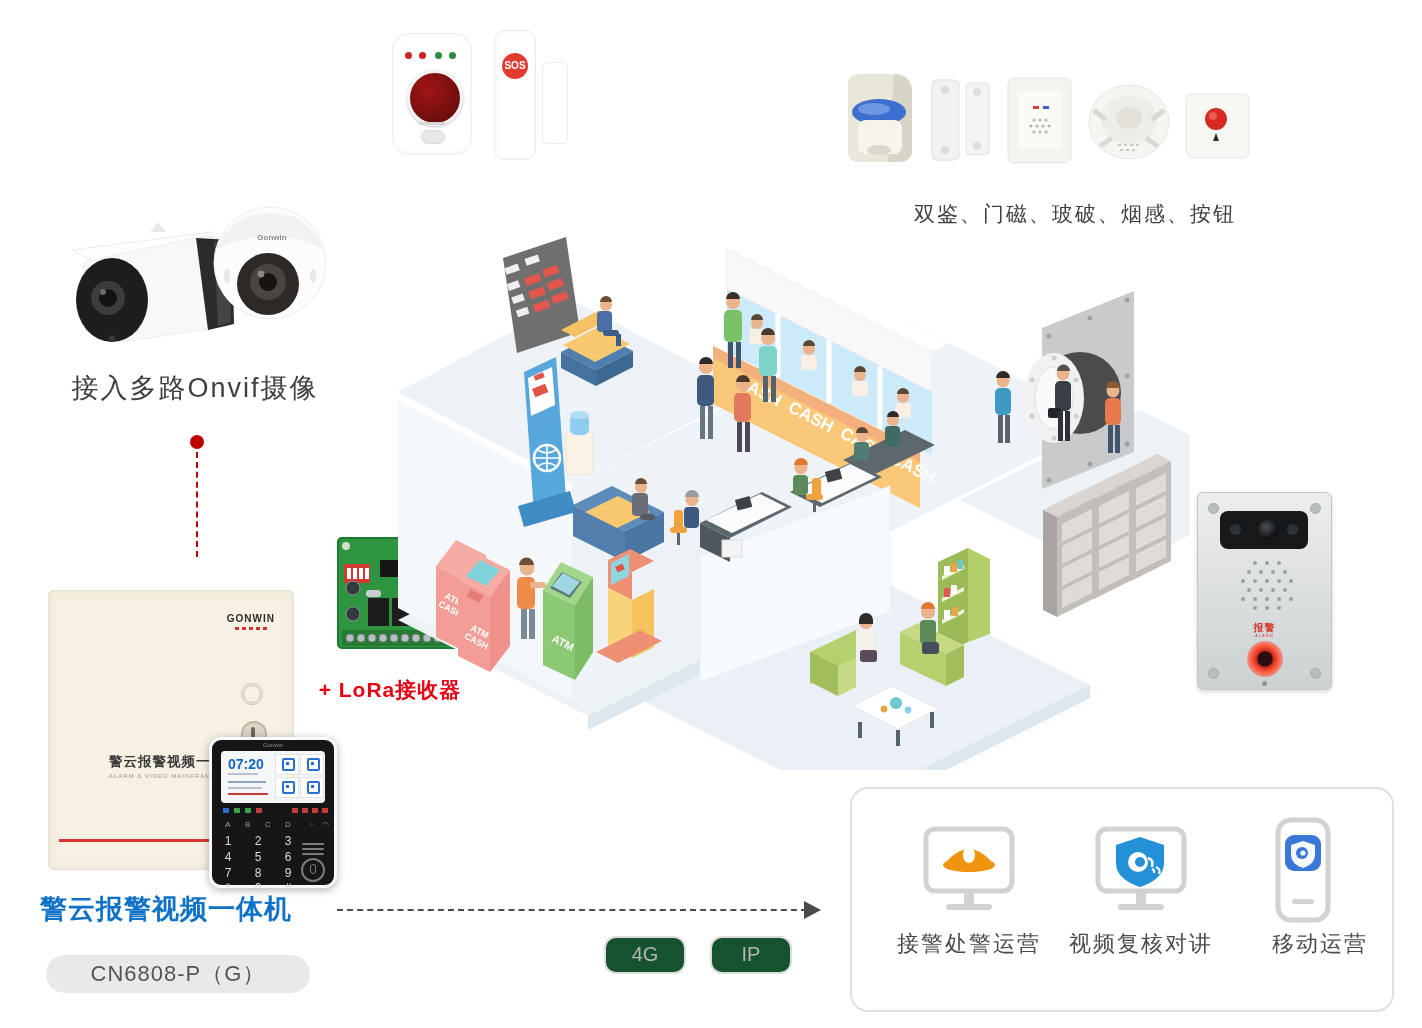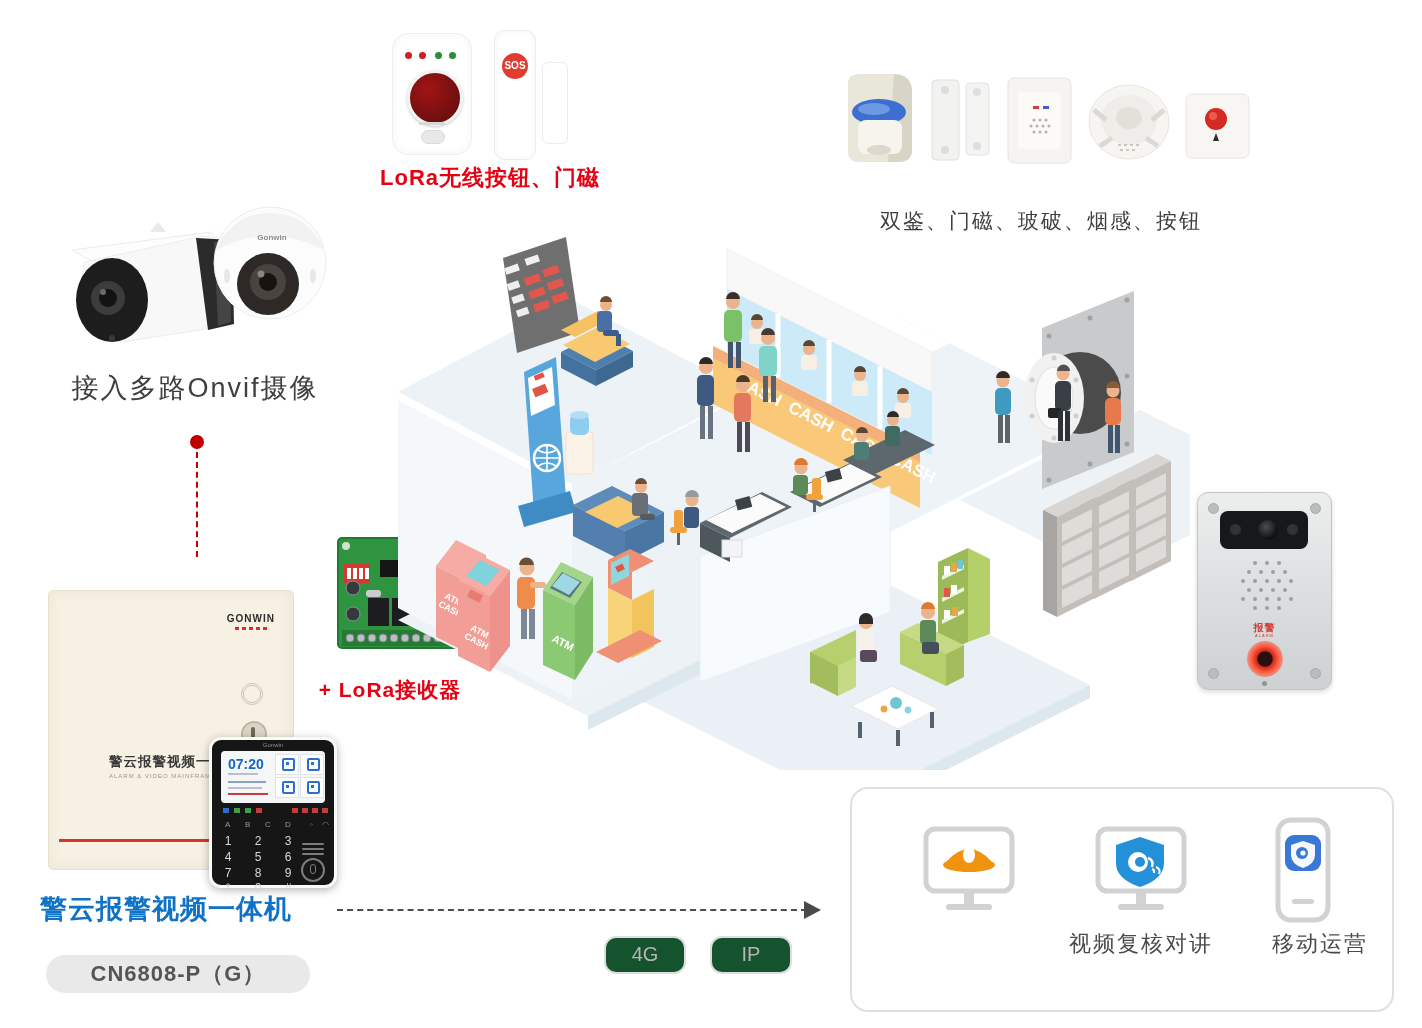--- a/index.html
+++ b/index.html
@@ -4,21 +4,21 @@
 <style>
   html,body{margin:0;padding:0;background:#fff;}
   #stage{position:relative;width:1422px;height:1028px;background:#fff;overflow:hidden;
          font-family:"Liberation Sans","DejaVu Sans",sans-serif;}
   .abs{position:absolute;}
   .lbl-red{color:#e60012;font-weight:bold;font-size:22px;letter-spacing:1px;}
   .lbl-dark{color:#3f3f3f;font-size:21px;letter-spacing:2px;}
   .lbl-dark-b{color:#3a3a3a;font-size:22px;font-weight:bold;letter-spacing:2px;}
   .title-blue{color:#0f72c6;font-size:27px;font-weight:bold;letter-spacing:1px;}
   .pill{background:#e9e9e9;border-radius:20px;text-align:center;color:#555;
-        font-size:22px;line-height:38px;letter-spacing:1px;font-weight:bold;}
+        font-size:22px;line-height:38px;letter-spacing:1px;}
   .badge{border:2px solid #ddd;border-radius:12px;color:#b5b5b5;font-size:20px;
          text-align:center;line-height:32px;background:#14532d;}
   
   .lora-btn{background:#fff;border:1px solid #eee;border-radius:16px;
             box-shadow:inset 0 0 8px rgba(0,0,0,.05);}
   .led{position:absolute;width:7px;height:7px;border-radius:50%;top:18px;}
   .big-red{position:absolute;left:14px;top:36px;width:50px;height:50px;border-radius:50%;
            background:radial-gradient(circle at 38% 34%,#a31414,#6e0f0f 70%);
            border:3px solid #f3f3f3;box-shadow:0 1px 3px rgba(0,0,0,.25);}
   .mini-oval{position:absolute;left:28px;top:96px;width:22px;height:12px;border-radius:8px;
@@ -62,21 +62,21 @@
   .kp-letter{position:absolute;top:80px;color:#9a9a9a;font-size:8px;}
   .kp-key{position:absolute;color:#d8d8d8;font-size:12px;width:20px;text-align:center;}
   .kp-grille{position:absolute;right:10px;top:100px;width:22px;}
   .kp-grille div{height:2px;background:#7c7c7c;margin:3px 0;border-radius:1px;}
   .kp-mic{position:absolute;right:9px;top:118px;width:20px;height:20px;border:2px solid #7c7c7c;
           border-radius:50%;}
   .kp-mic:after{content:"";position:absolute;left:7px;top:4px;width:4px;height:8px;
                 border:1.5px solid #7c7c7c;border-radius:3px;}
   
   .intercom{background:linear-gradient(180deg,#eceeee,#cdd1d2);border:1px solid #c2c6c7;
-            border-radius:11px;box-shadow:0 2px 5px rgba(0,0,0,.15);}
+            border-radius:6px;box-shadow:0 2px 5px rgba(0,0,0,.15);}
   .screw{position:absolute;width:9px;height:9px;border-radius:50%;background:#b9bdbe;
          border:1px solid #a6abac;}
   .cam-win{position:absolute;left:22px;top:18px;width:88px;height:38px;background:#17181a;
            border-radius:8px;}
   .cam-lens{position:absolute;left:38px;top:9px;width:20px;height:20px;border-radius:50%;
             background:radial-gradient(circle at 40% 35%,#4a4f55,#101113 65%);}
   .cam-ir{position:absolute;top:13px;width:11px;height:11px;border-radius:50%;background:#2c3438;}
   .spk-dot{position:absolute;width:4px;height:4px;border-radius:50%;background:#9aa0a2;}
   .ic-alarm-txt{position:absolute;left:0;right:0;top:128px;text-align:center;color:#d43a2e;
                 font-size:10px;font-weight:bold;letter-spacing:1px;}
@@ -104,21 +104,20 @@
     <span class="led" style="left:42px;background:#2a8f3a"></span>
     <span class="led" style="left:56px;background:#2a8f3a"></span>
     <span class="big-red"></span>
     <span class="abs" style="left:26px;top:88px;width:26px;height:3px;background:#d8d8d8"></span>
     <span class="mini-oval"></span>
   </div>
   <div class="abs door-mag" style="left:494px;top:30px;width:40px;height:128px">
     <span class="sos-circ">SOS</span>
   </div>
   <div class="abs door-strip" style="left:542px;top:62px;width:24px;height:80px"></div>
-  <div class="abs lbl-red" style="left:340px;top:163px;width:300px;text-align:center">LoRa无线按钮、门磁</div>
 
   <svg class="abs" style="left:840px;top:65px" width="420" height="110" viewBox="840 65 420 110">
 
     <g>
       <path d="M848,84 Q848,74 860,74 L898,74 Q912,76 912,92 L912,150 Q912,162 898,162 L860,162 Q848,162 848,152 Z" fill="#e9e6da"></path>
       <path d="M894,74 Q912,76 912,92 L912,150 Q912,162 898,162 L888,162 Z" fill="#d8d4c6"></path>
       <ellipse cx="879" cy="112" rx="27" ry="13" fill="#3c6fd0"></ellipse>
       <ellipse cx="874" cy="109" rx="16" ry="6" fill="#7ba3e8" opacity=".8"></ellipse>
       <rect x="858" y="120" width="44" height="34" rx="8" fill="#f6f4ec"></rect>
       <ellipse cx="879" cy="150" rx="12" ry="5" fill="#dcd8ca"></ellipse>
@@ -168,21 +167,21 @@
       </g>
     </g>
 
     <g>
       <rect x="1186" y="94" width="63" height="64" rx="6" fill="#f7f6f3" stroke="#e7e5e1"></rect>
       <circle cx="1216" cy="119" r="11" fill="#d42a22"></circle>
       <circle cx="1213" cy="116" r="4" fill="#ee6a5e" opacity=".8"></circle>
       <path d="M1216,133 l-3,8 h6 Z" fill="#2c2c2c"></path>
     </g>
   </svg>
-  <div class="abs lbl-dark" style="left:880px;top:207px;width:390px;text-align:left">双鉴、门磁、玻破、烟感、按钮</div>
+  <div class="abs lbl-dark" style="left:880px;top:200px;width:390px;text-align:center">双鉴、门磁、玻破、烟感、按钮</div>
 
   <svg class="abs" style="left:55px;top:198px" width="280" height="160" viewBox="55 198 280 160">
     <g>
       <path d="M150,232 L158,222 L166,232 Z" fill="#e9e9e9"></path>
       <path d="M72,250 L212,232 L220,254 L100,266 Z" fill="#fdfdfd" stroke="#ebebeb"></path>
       <path d="M84,262 Q74,330 122,342 L226,326 Q238,322 236,240 L204,236 Z" fill="#f8f8f8" stroke="#ededed"></path>
       <path d="M196,238 L232,240 L234,324 L208,330 Z" fill="#2b2b2b"></path>
       <path d="M214,242 L230,243 L231,322 L218,326 Z" fill="#454545"></path>
       <ellipse cx="112" cy="300" rx="36" ry="42" fill="#1d1d1d"></ellipse>
       <circle cx="108" cy="298" r="17" fill="#3c3c3c"></circle>
@@ -728,20 +727,21 @@
     <svg class="abs" style="left:62px;top:36px" width="110" height="96" viewBox="0 0 110 96">
       <rect x="12" y="4" width="86" height="62" rx="9" fill="#fff" stroke="#d2d2d2" stroke-width="5"></rect>
       <rect x="50" y="66" width="10" height="13" fill="#d2d2d2"></rect>
       <rect x="32" y="79" width="46" height="6" rx="3" fill="#d2d2d2"></rect>
       <g>
         <path d="M33,36 Q55,12 77,36 Q66,42 44,42 Z" fill="#f0930f"></path>
         <ellipse cx="55" cy="40" rx="26" ry="7" fill="#f0930f"></ellipse>
         <ellipse cx="55" cy="30" rx="6" ry="8" fill="#fff"></ellipse>
       </g>
     </svg>
+    <div class="abs svc-label" style="left:12px;top:140px;width:210px">接警处警运营</div>
 
     <svg class="abs" style="left:234px;top:36px" width="110" height="96" viewBox="0 0 110 96">
       <rect x="12" y="4" width="86" height="62" rx="9" fill="#fff" stroke="#d2d2d2" stroke-width="5"></rect>
       <rect x="50" y="66" width="10" height="13" fill="#d2d2d2"></rect>
       <rect x="32" y="79" width="46" height="6" rx="3" fill="#d2d2d2"></rect>
       <g>
         <path d="M54,12 L78,20 L78,38 Q78,54 54,62 Q30,54 30,38 L30,20 Z" fill="#2490d8"></path>
         <circle cx="52" cy="37" r="10" fill="#fff"></circle>
         <circle cx="54" cy="37" r="5" fill="#2490d8"></circle>
         <path d="M62,33 q6,2 4,9" stroke="#fff" stroke-width="2.4" fill="none"></path>

